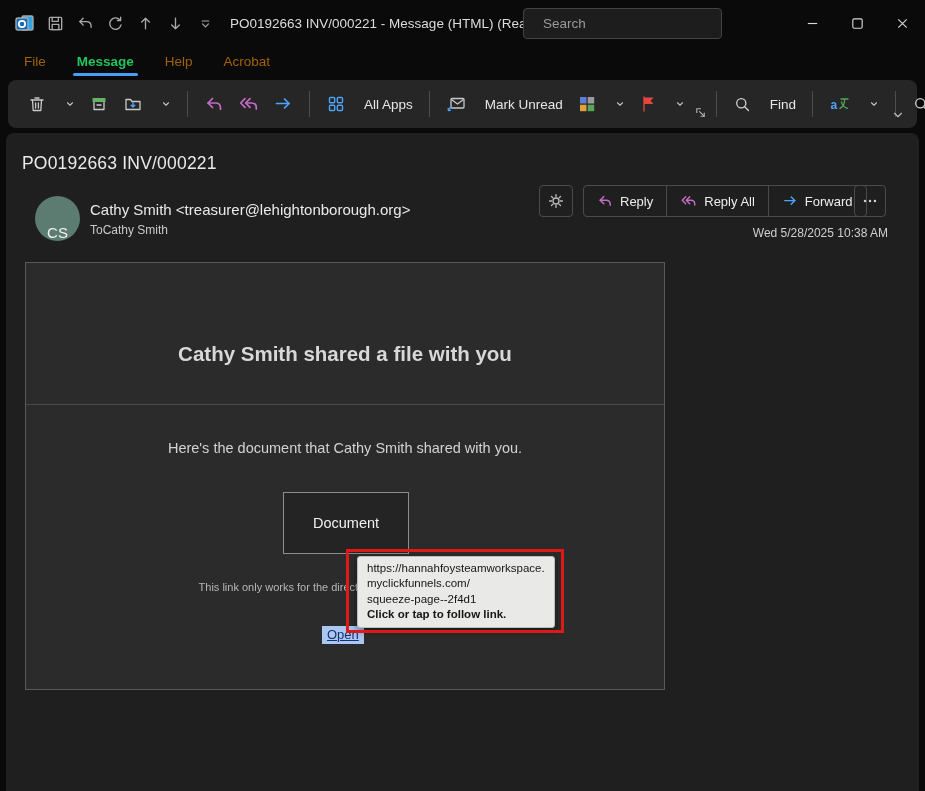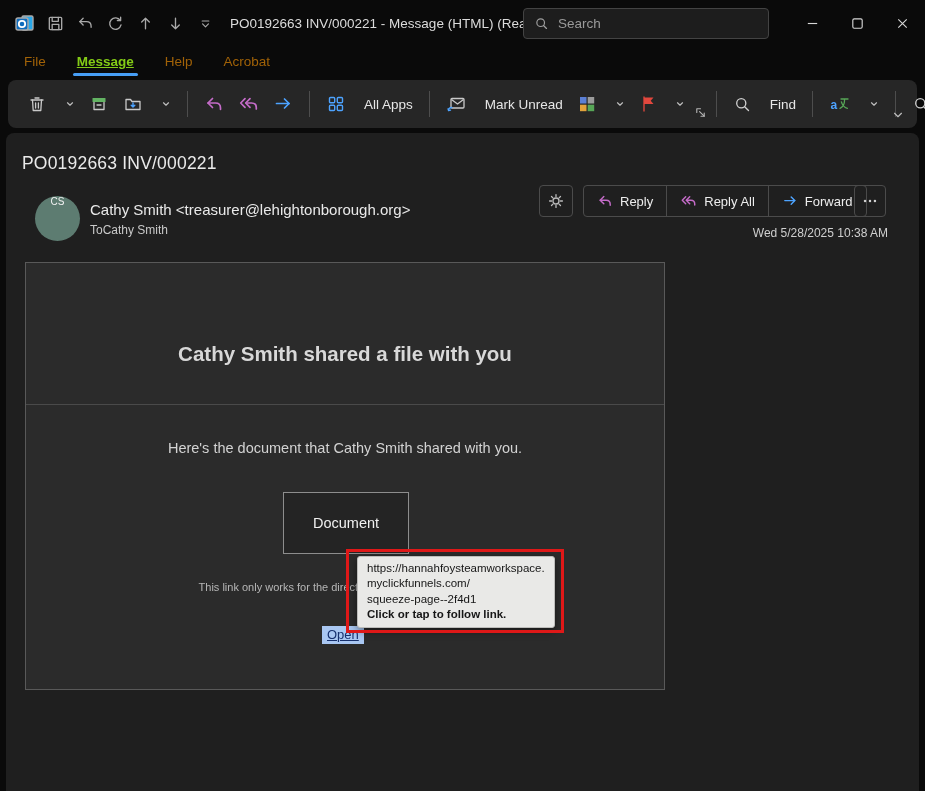--- a/index.html
+++ b/index.html
@@ -5,50 +5,50 @@
   * { margin:0; padding:0; box-sizing:border-box; }
   html,body { width:925px; height:791px; background:#060606; overflow:hidden;
     font-family:"Liberation Sans", sans-serif; -webkit-font-smoothing:antialiased; }
   .window { position:relative; width:925px; height:791px; background:#0a0a0a; }
 
   
   .titlebar { position:absolute; top:0; left:0; right:0; height:46px; display:flex; align-items:center; padding-left:10px; }
   .tb-iconbtn { width:30px; height:34px; display:flex; align-items:center; justify-content:center; border-radius:4px; flex:0 0 auto; }
   .tb-iconbtn svg { stroke:#a9a9a9; fill:none; stroke-width:1.4; stroke-linecap:round; stroke-linejoin:round; }
   .tb-title { margin-left:10px; font-size:13.5px; color:#dcdcdc; white-space:nowrap; }
-  .searchbox { position:absolute; left:523px; top:8px; width:246px; height:31px; background:#1d1d1d;
+  .searchbox { position:absolute; left:523px; top:8px; width:199px; height:31px; background:#1d1d1d;
     border:1px solid #434343; border-radius:4px; display:flex; align-items:center; padding:0 10px; gap:9px; }
   .searchbox input { background:transparent; border:none; outline:none; color:#cfcfcf; font-size:13.5px; width:180px; font-family:"Liberation Sans",sans-serif; }
   .searchbox input::placeholder { color:#9a9a9a; }
   .winctrls { position:absolute; right:0; top:0; height:46px; display:flex; }
   .wbtn { width:45px; height:46px; display:flex; align-items:center; justify-content:center; }
   .wbtn svg { stroke:#d7d7d7; fill:none; stroke-width:1.2; }
 
   
   .menubar { position:absolute; top:46px; left:0; right:0; height:33px; display:flex; align-items:center; padding-left:22px; gap:27px; }
   .menu-item { font-size:13.5px; color:#a16207; padding:5px 2px 7px; position:relative; cursor:default; }
-  .menu-item.active { font-weight:bold; color:#84cc16;text-decoration:underline; }
+  .menu-item.active { font-weight:bold; color:#22c55e; }
   .menu-item.active::after { content:""; position:absolute; left:-2px; right:-2px; bottom:0; height:3px; background:#479ef5; border-radius:2px; }
 
   
   .ribbon { position:absolute; top:80px; left:8px; right:8px; height:48px; background:#262626; border-radius:8px;
     display:flex; align-items:center; padding:0 12px; }
   .rbtn { display:flex; align-items:center; gap:18px; height:36px; padding:0 7px; border-radius:4px; color:#e6e6e6; font-size:13.5px; white-space:nowrap; }
   .rdiv { width:1px; height:26px; background:#4d4d4d; margin:0 9px; flex:0 0 auto; }
   .gray-ic { stroke:#c9c9c9; fill:none; stroke-width:1.3; stroke-linecap:round; stroke-linejoin:round; }
   .chev { stroke:#bdbdbd; fill:none; stroke-width:1.4; stroke-linecap:round; stroke-linejoin:round; }
   .launcher { align-self:flex-end; margin:0 0 5px 2px; }
   .collapse { position:absolute; right:12px; bottom:3px; }
   .moredots { margin-left:14px; }
 
   
   .pane { position:absolute; top:133px; left:6px; right:6px; bottom:0; background:#1f1f1f; border-radius:8px 8px 0 0; }
   .subject { position:absolute; left:16px; top:20px; font-size:17.5px; color:#eaeaea; letter-spacing:.2px; }
   .avatar { position:absolute; left:29px; top:63px; width:45px; height:45px; border-radius:50%;
-    background:#5d7c71; display:flex; align-items:flex-start; justify-content:center; color:#f2f2f2; font-size:10px; }
+    background:#5d7c71; display:flex; align-items:flex-end; justify-content:center; color:#f2f2f2; font-size:15px; }
   .sender { position:absolute; left:84px; top:68px; font-size:15px; color:#e9e9e9; white-space:nowrap; }
   .toline { position:absolute; left:84px; top:90px; font-size:12px; color:#c9c9c9; display:flex; }
   .sunbtn { position:absolute; left:533px; top:52px; width:34px; height:32px; border:1px solid #4b4b4b; border-radius:4px;
     display:flex; align-items:center; justify-content:center; }
   .actions { position:absolute; left:577px; top:52px; height:32px; display:flex; border:1px solid #4b4b4b; border-radius:4px; overflow:hidden; }
   .abtn { display:flex; align-items:center; gap:7px; padding:0 13px; font-size:13px; color:#ededed; }
   .abtn + .abtn { border-left:1px solid #4b4b4b; }
   .morebtn { position:absolute; right:33px; top:52px; width:32px; height:32px; border:1px solid #4b4b4b; border-radius:4px;
     display:flex; align-items:center; justify-content:center; }
   .datestamp { position:absolute; right:31px; top:93px; font-size:12px; color:#cfcfcf; }

